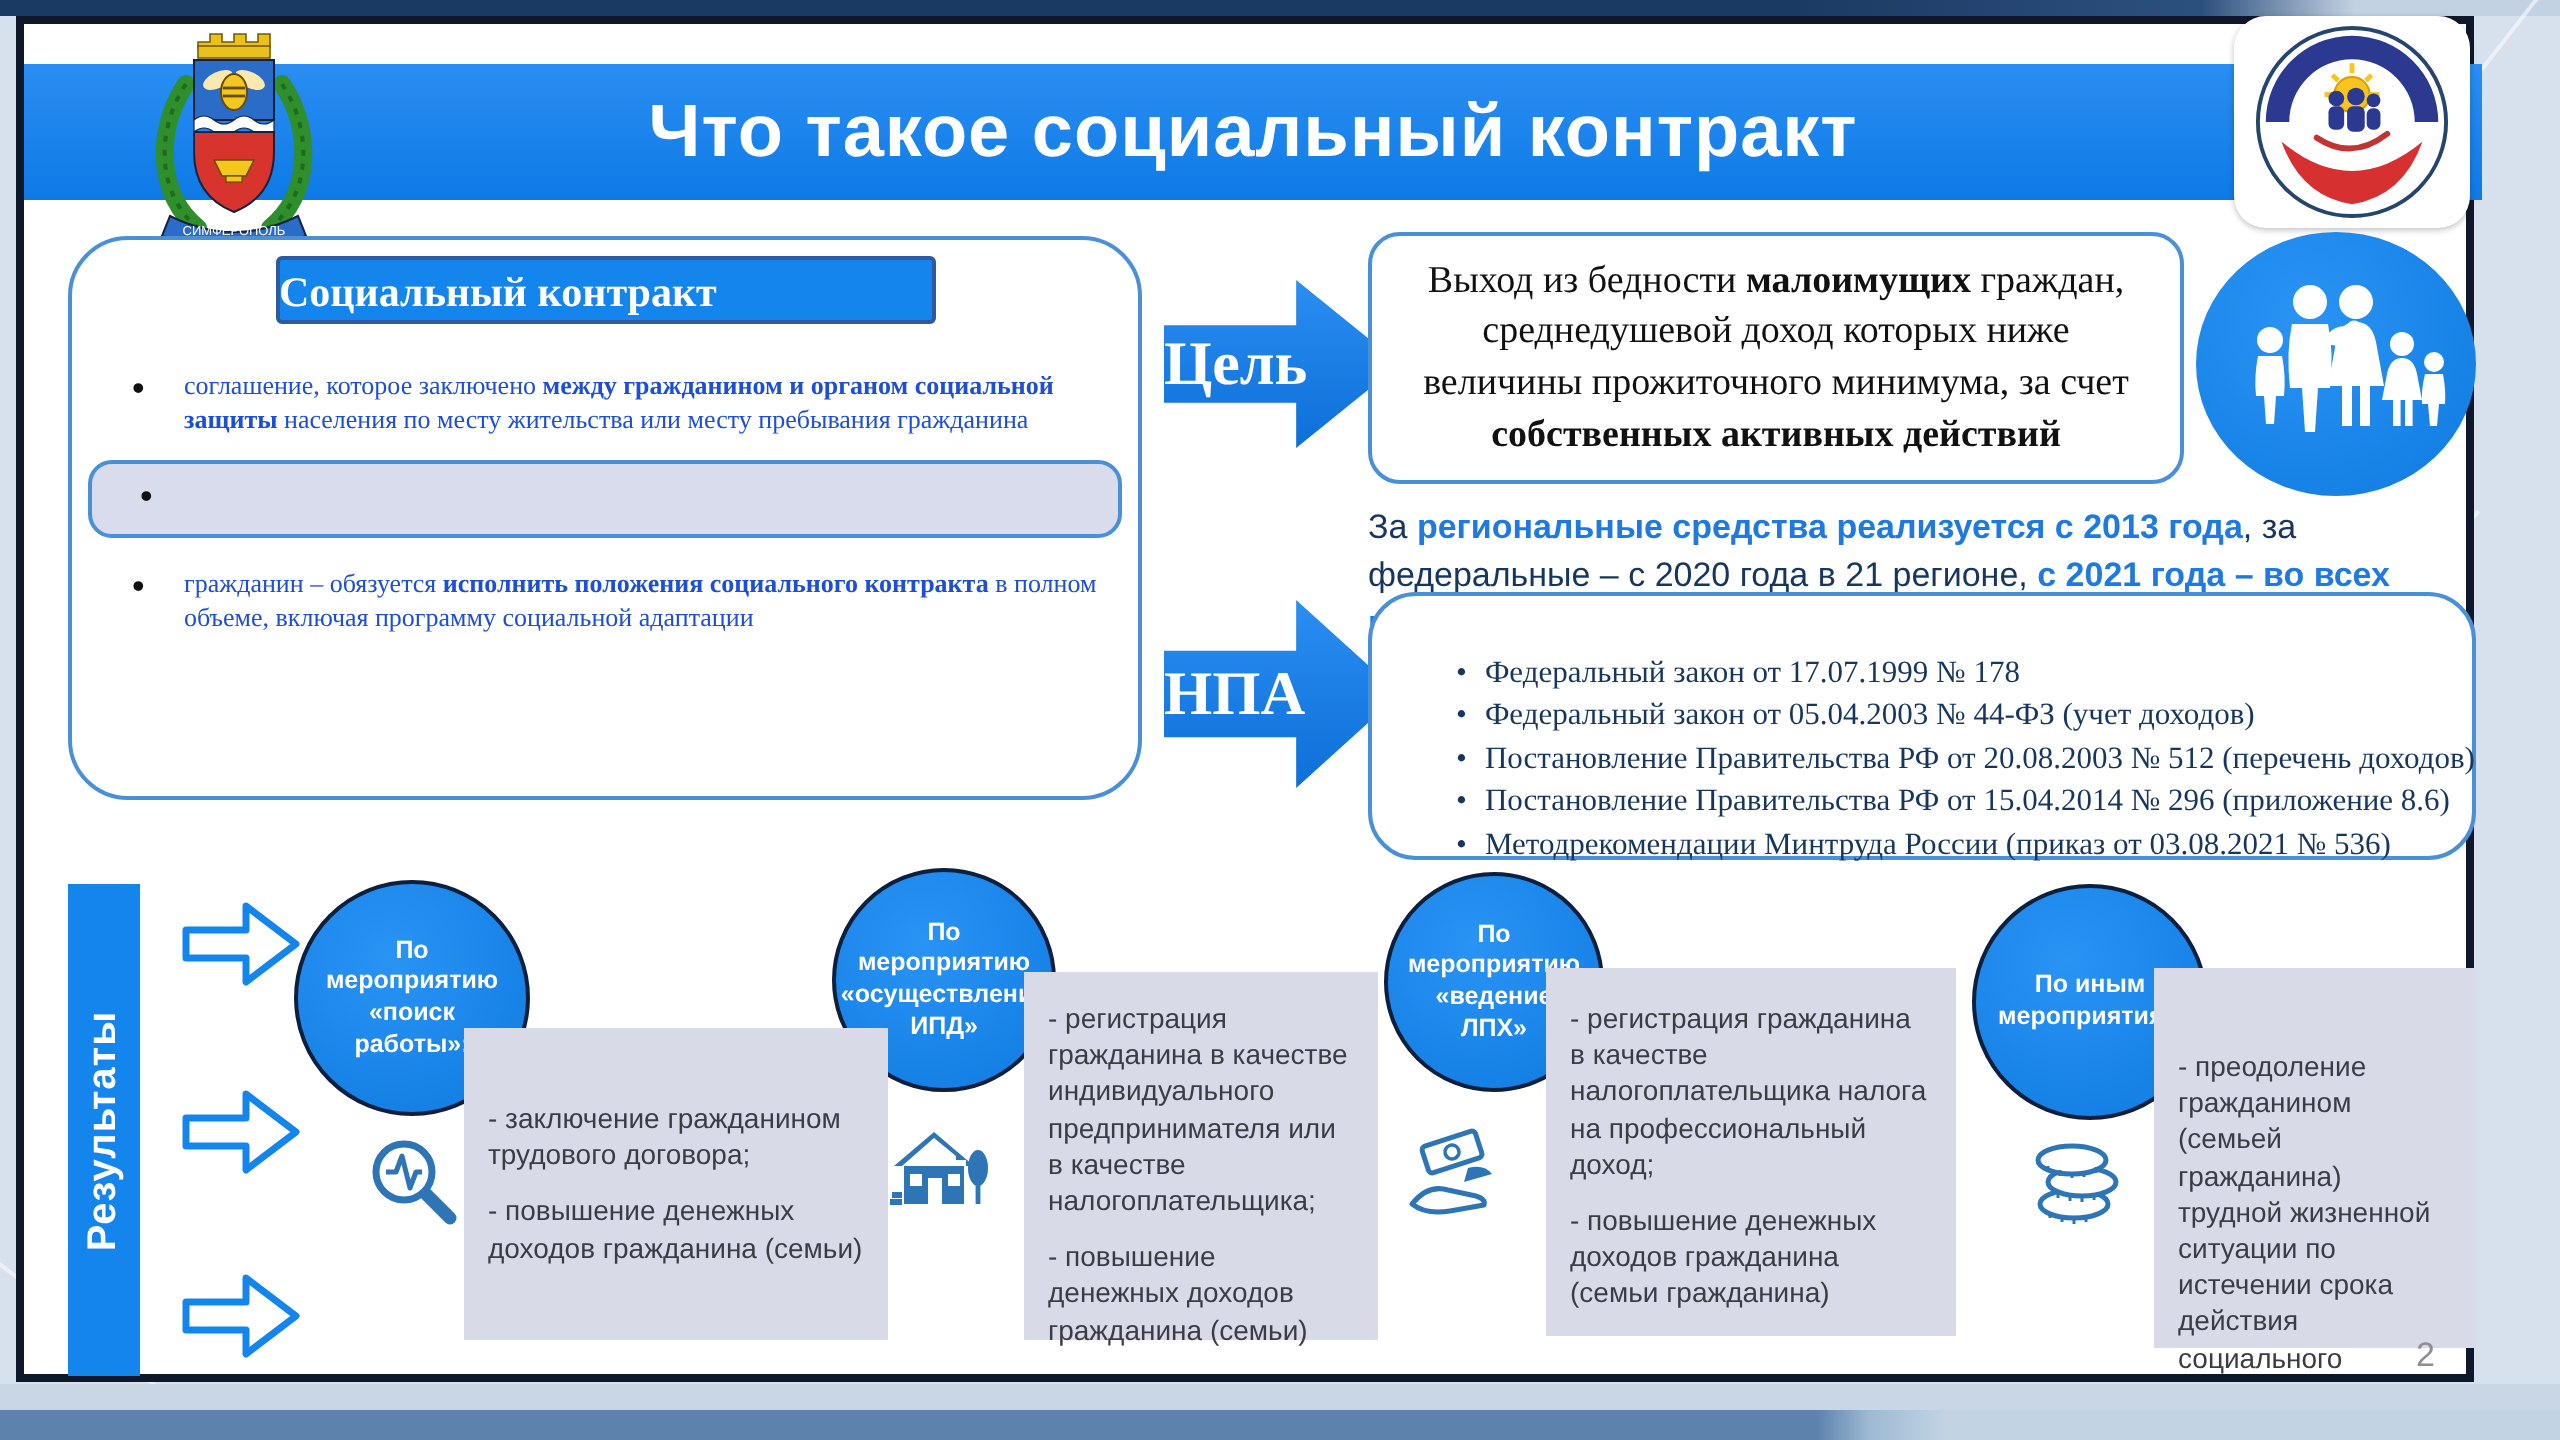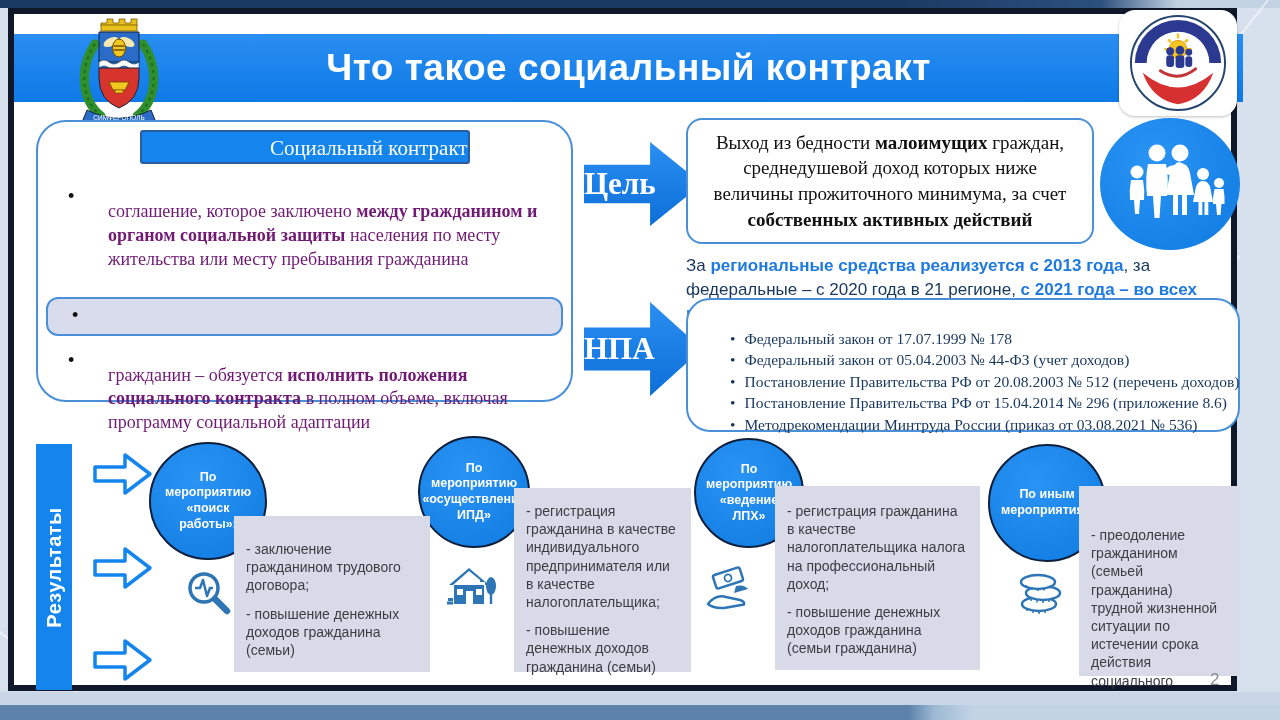--- a/index.html
+++ b/index.html
@@ -15,36 +15,36 @@
   .deco2{width:420px;right:-40px;top:420px;transform:rotate(-52deg);}
   .deco3{width:300px;left:-90px;bottom:40px;transform:rotate(38deg);}
 
   .topstrip{left:0;top:0;width:1280px;height:8px;
     background:linear-gradient(90deg,#1b3a63 0%,#1b3a63 70%,#2c507e 86%,#c3d2e2 92%,#c3d2e2 100%);}
   .botstrip1{left:0;top:692px;width:1280px;height:13px;background:#c9d6e6;}
   .botstrip2{left:0;top:705px;width:1280px;height:15px;
     background:linear-gradient(90deg,#5d83ad 0%,#5d83ad 71%,#9db9d3 73%,#c2d4e4 76%,#c2d4e4 100%);}
 
   .slide{left:8px;top:8px;width:1229px;height:683px;background:#ffffff;
-    border:6px solid #0f172a;box-sizing:border-box;}
+    border:4px solid #0f172a;box-sizing:border-box;}
 
   .headerbar{left:0;top:20px;width:1229px;height:68px;
     background:linear-gradient(180deg,#2a8ef2,#0e7ae6);}
   .title{width:100%;text-align:center;line-height:68px;color:#ffffff;
     font-size:37px;font-weight:bold;letter-spacing:.5px;}
 
   
   .defbox{left:22px;top:106px;width:537px;height:282px;background:#fff;
     border:2px solid #4a90d9;border-radius:30px;box-sizing:border-box;}
   .defheader{margin:8px auto 0 auto;width:330px;height:34px;background:#1585ee;
-    border:2px solid #2e5a9e;border-radius:3px;text-align:right;line-height:32px;
-    color:#fff;font-weight:normal;font-size:21px;font-family:"Liberation Serif",serif;box-sizing:border-box;}
+    border:2px solid #2e5a9e;border-radius:3px;text-align:left;line-height:32px;
+    color:#fff;font-weight:bold;font-size:21px;font-family:"Liberation Serif",serif;box-sizing:border-box;}
   .bullrow{display:flex;padding:0 14px 0 30px;margin-top:16px;}
   .bullrow .dot{width:24px;flex:0 0 24px;color:#111;font-size:18px;line-height:1.35;}
-  .bullrow p{margin:16px;font-family:"Liberation Serif",serif;font-size:18px;line-height:1.32;color:#701a75;}
+  .bullrow p{margin:2px;font-family:"Liberation Serif",serif;font-size:13px;line-height:1.32;color:#1d4ed8;}
   .b2box{margin:10px 8px 0 8px;background:#d9dcec;border:2px solid #4a90d9;border-radius:12px;
     padding:4px 6px 6px 0;box-sizing:border-box;}
   .b2box .bullrow{margin-top:0;padding-left:24px;}
   b.k{font-weight:bold;}
 
   
   .blockarrow{background:linear-gradient(180deg,#2a8ef2,#0d6fd8);
     clip-path:polygon(0% 27%,56% 27%,56% 0%,100% 50%,56% 100%,56% 73%,0% 73%);
     display:flex;align-items:center;}
   .blockarrow span{width:56%;text-align:center;color:#fff;font-weight:bold;
@@ -85,21 +85,21 @@
     border:2.5px solid #0c1f3c;box-sizing:border-box;
     display:flex;align-items:center;justify-content:center;text-align:center;}
   .rescircle span{color:#fff;font-weight:bold;font-size:12.5px;line-height:1.25;padding:0 8px;}
   .c1{left:135px;top:428px;width:118px;height:118px;}
   .c2{left:404px;top:422px;width:112px;height:112px;}
   .c3{left:680px;top:424px;width:110px;height:110px;}
   .c4{left:974px;top:430px;width:118px;height:118px;}
 
   .graybox{background:#d8dbe7;box-sizing:border-box;padding:14px 12px;}
   .graybox p{margin:0 0 10px 0;font-size:14px;line-height:1.3;color:#3c3c44;}
-  .gb1{left:220px;top:502px;width:196px;height:156px;padding-top:24px;}
+  .gb1{left:220px;top:502px;width:212px;height:156px;padding-top:36px;}
   .gb2{left:500px;top:474px;width:177px;height:184px;padding-top:14px;}
   .gb3{left:761px;top:472px;width:205px;height:184px;padding-top:16px;}
   .gb4{left:1065px;top:472px;width:161px;height:190px;padding-top:40px;}
 
   .icon{width:56px;height:56px;}
   .i1{left:168px;top:552px;}
   .i2{left:428px;top:544px;}
   .i3{left:688px;top:548px;}
   .i4{left:1000px;top:550px;}
 

